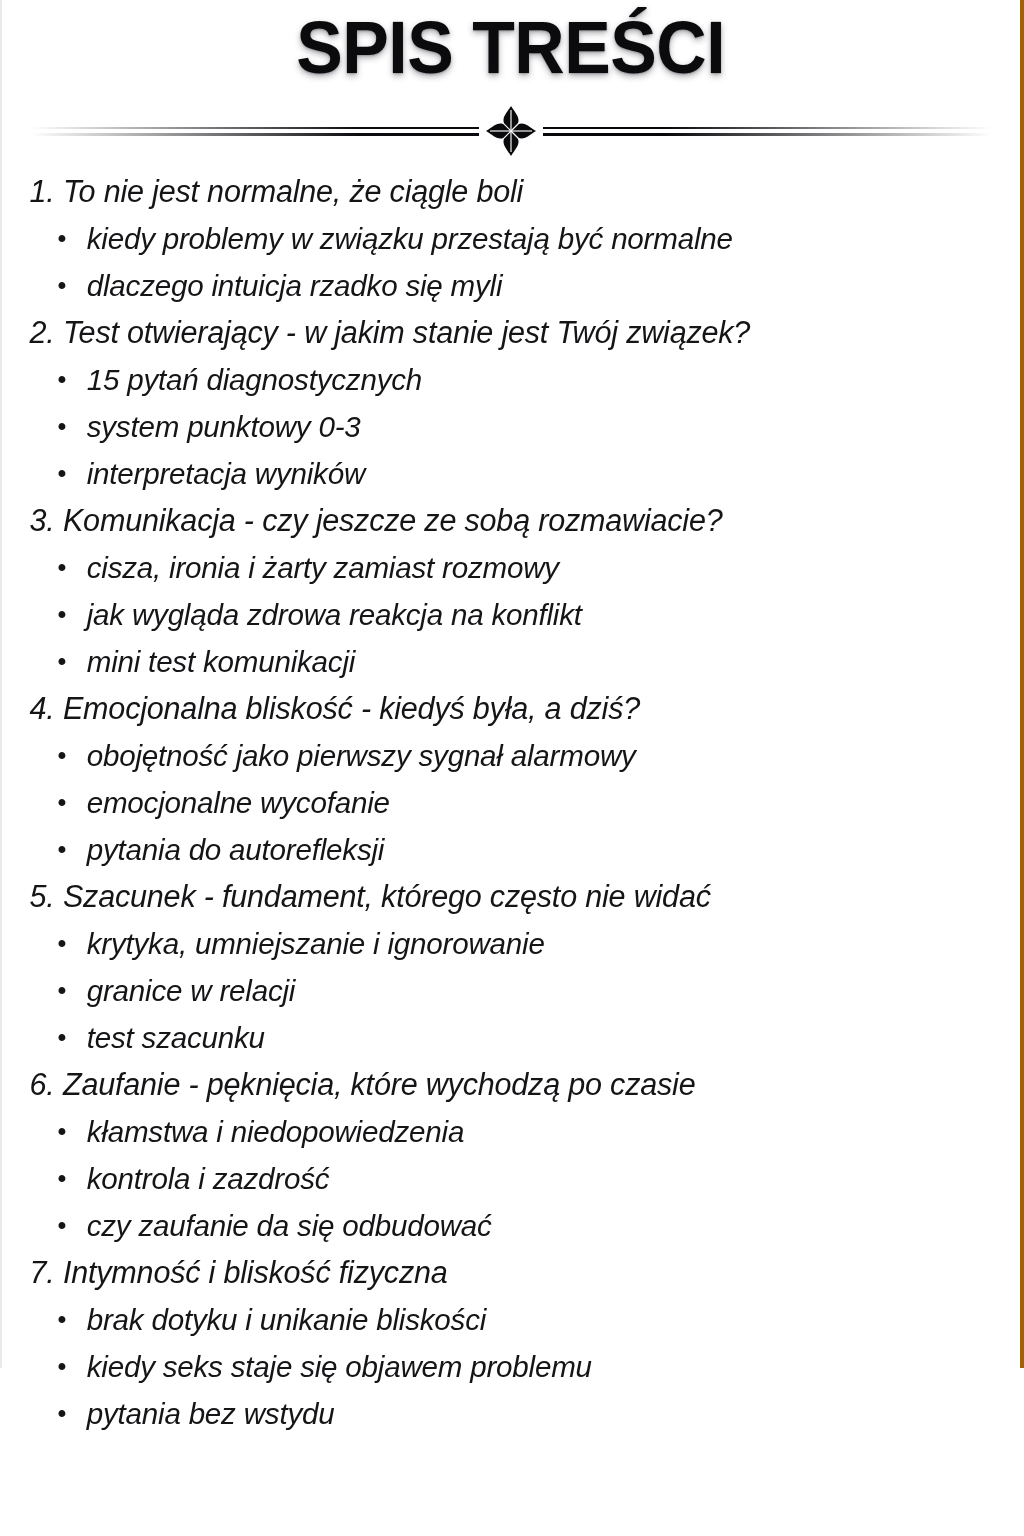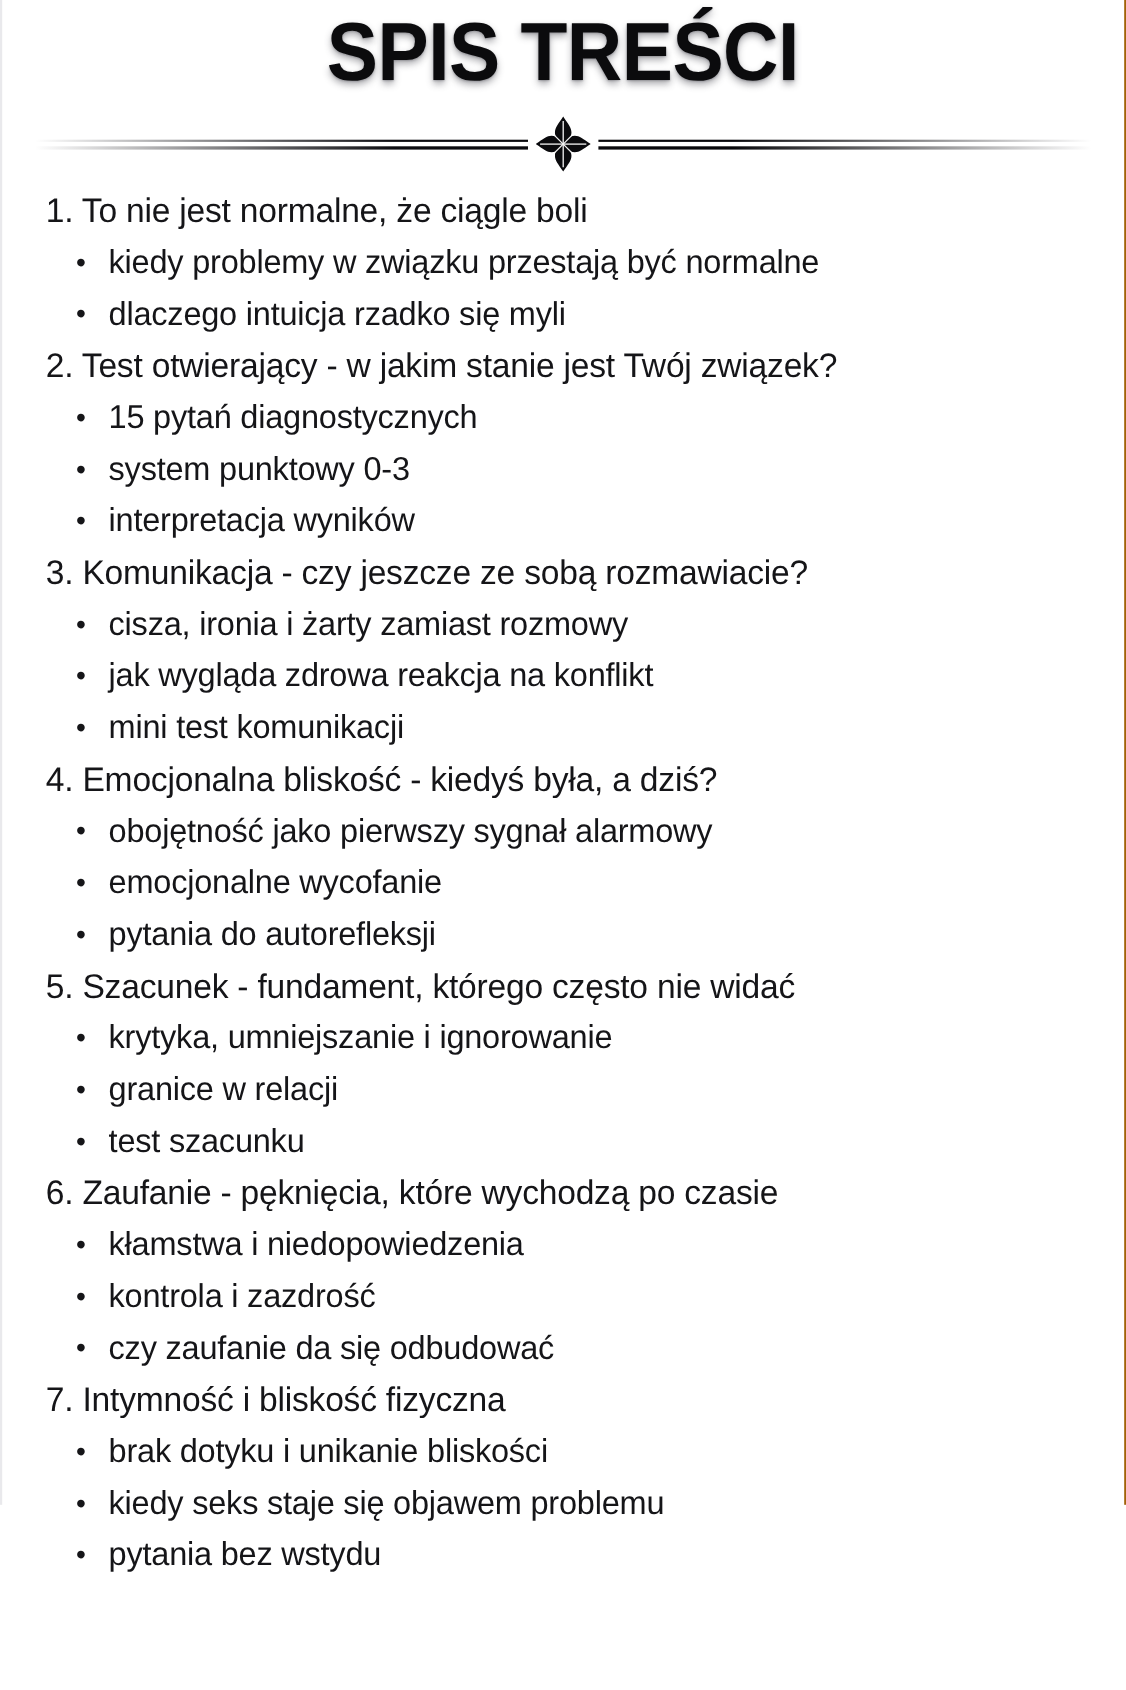--- a/index.html
+++ b/index.html
@@ -14,21 +14,21 @@
     overflow: hidden;
     position: relative;
   }
   .page {
     position: relative;
     width: 1024px;
     height: 1368px;
     background: #ffffff;
     box-sizing: border-box;
     border-left: 2px solid #e9e9ec;
-    border-right: 2px solid #a16207;
+    border-right: 4px solid #a16207;
   }
 
   
   .title-wrap {
     width: 100%;
     text-align: center;
     padding-top: 2px;
   }
   .doc-title {
     display: inline-block;
@@ -80,23 +80,24 @@
     top: 50%;
     left: 50%;
     transform: translate(-50%, -50%);
     width: 54px;
     height: 54px;
   }
   .ornament svg { display: block; }
 
   
   .toc {
-    margin: 12px 0 0 12px;
+    margin: 12px 0 0 0;
     padding: 0 0 0 0;
     list-style: none;
+    font-style: italic;
   }
   .section { margin: 0; padding: 0; }
   .section-heading {
     font-family: "Liberation Sans", sans-serif;
     font-size: 31px;
     line-height: 47px;
     color: #151518;
     padding-left: 28px;
     white-space: nowrap;
     letter-spacing: -0.2px;

